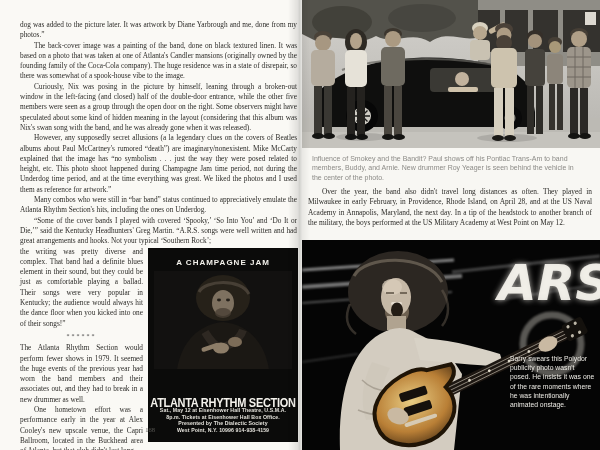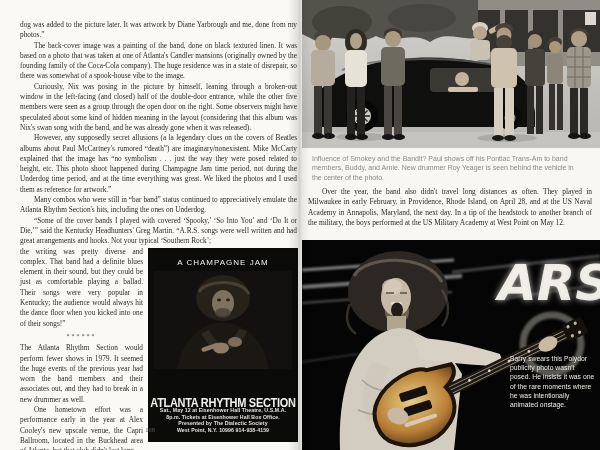--- a/index.html
+++ b/index.html
@@ -15,21 +15,21 @@
     font-family:"Liberation Serif",serif;font-size:7.3px;line-height:10.3px;color:#2b2a27;
     text-align:justify;}
   .textcol p{margin:0;text-indent:14px;}
   .textcol p.noindent{text-indent:0;}
   .sep{text-align:center !important;text-indent:0 !important;letter-spacing:2px;font-size:6px;color:#444;
     margin:2px 0 2px 0 !important;}
   .wrapsec{display:block;}
   .poster{float:right;width:148px;height:192px;margin:2px 0 4px 6px;background:#0b0b0a;position:relative;
     box-shadow:0 0 0 1px #090908;}
   .poster-header{padding-top:9px;text-align:center;color:#f2f0ea;font-family:"Liberation Sans",sans-serif;
-    font-weight:normal;font-size:8px;letter-spacing:1px;}
+    font-weight:bold;font-size:8px;letter-spacing:1px;}
   .poster-fig{display:block;margin:2px auto 0 auto;}
   .poster-bottom{position:absolute;left:0;right:0;bottom:7px;text-align:center;}
   .poster-title{color:#f5f3ed;font-family:"Liberation Sans",sans-serif;font-weight:bold;font-size:11px;
     letter-spacing:-0.3px;transform:scaleY(1.15);}
   .poster-line{color:#e4e2db;font-family:"Liberation Sans",sans-serif;font-weight:bold;font-size:5.2px;
     line-height:6.6px;letter-spacing:0.1px;}
   .pagenum{position:absolute;left:20px;top:426px;width:260px;text-align:center;
     font-family:"Liberation Serif",serif;font-size:6.5px;color:#5a5955;}
   
   .topphoto{position:absolute;left:2px;top:0;width:298px;height:148px;}

